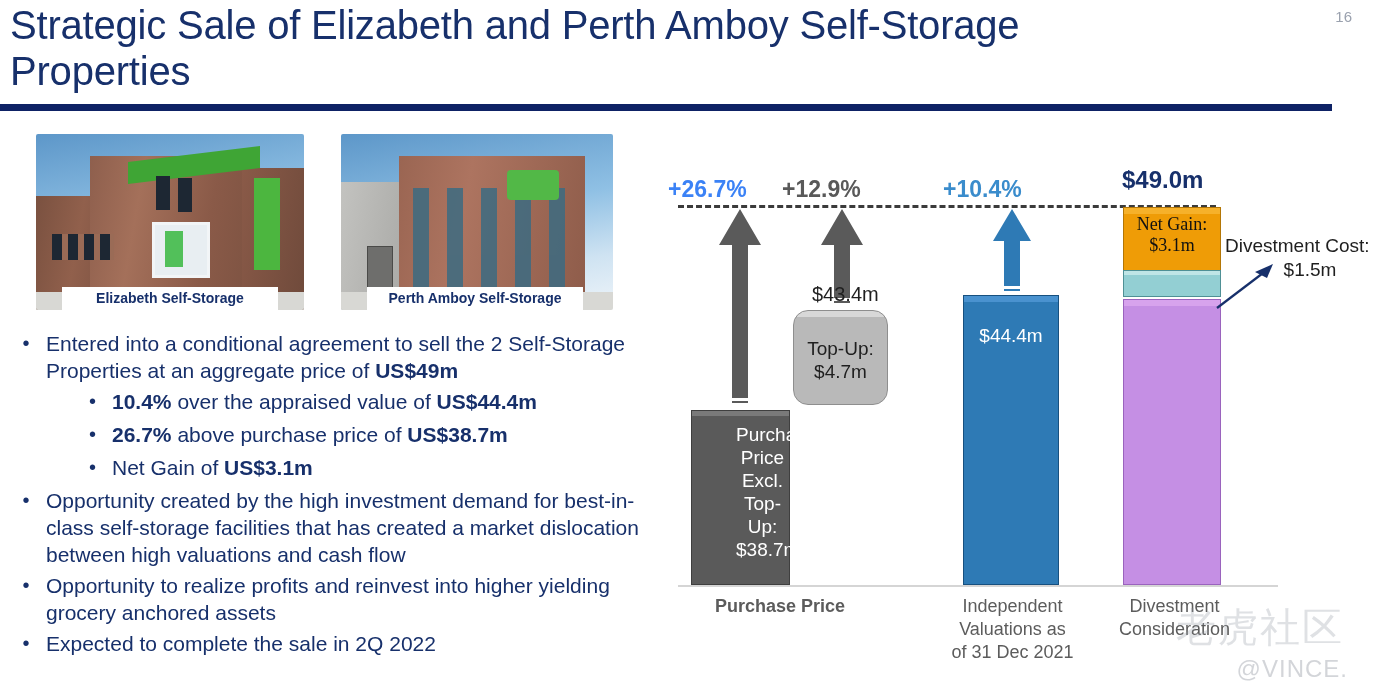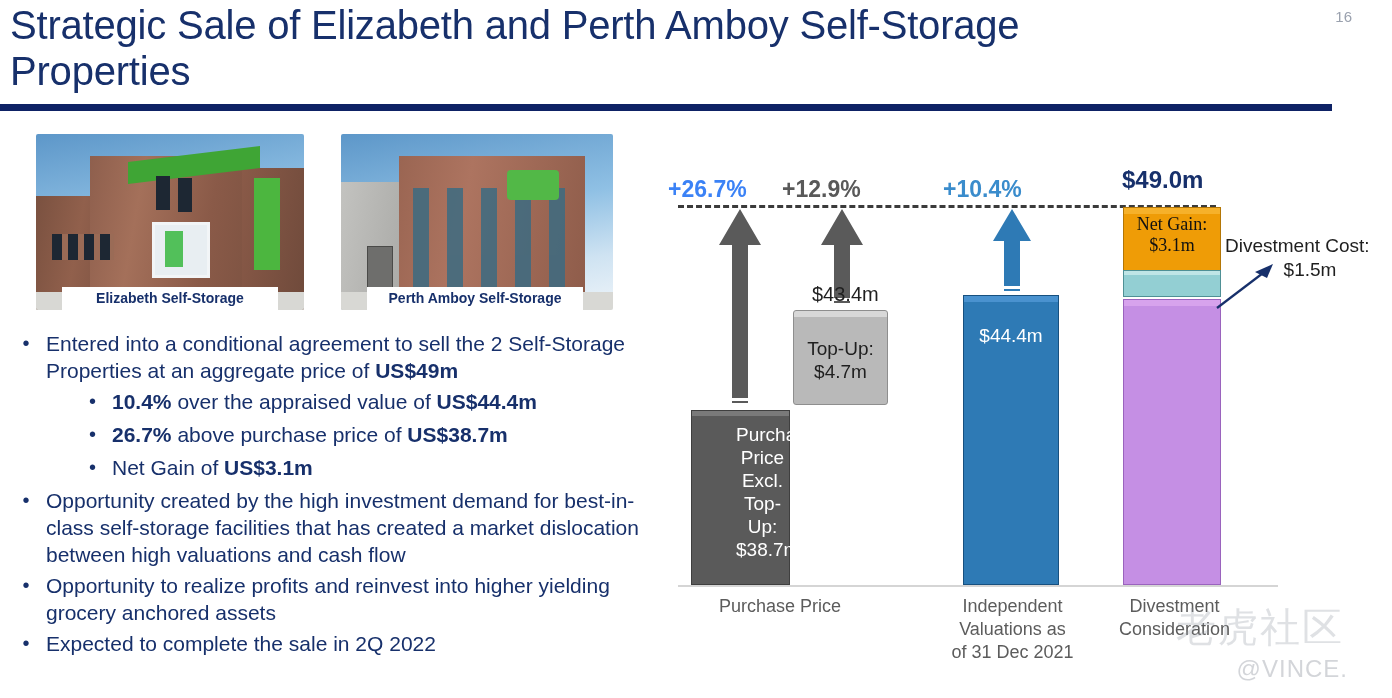--- a/index.html
+++ b/index.html
@@ -210,21 +210,21 @@
     background: linear-gradient(180deg,#7a7a7a 0 5px, #5a5a5a 5px 100%);
     border: 1px solid #3f3f3f;
   }
   #bar-purchase .bar-label { top: 12px; color: #ffffff; padding-left: 44px; }
 
   
   #bar-topup {
     left: 133px; top: 160px; width: 95px; height: 95px;
     background: linear-gradient(180deg,#d8d8d8 0 6px, #b9b9b9 6px 100%);
     border: 1px solid #8e8e8e;
-    border-radius: 3px;
+    border-radius: 15px;
   }
   #bar-topup .bar-label { top: 26px; color: #1f1f1f; }
 
   #label-434 {
     position: absolute;
     left: 152px; top: 133px;
     font-size: 20px; color: #1f1f1f; font-weight: 400;
     white-space: nowrap;
   }
 
@@ -286,21 +286,21 @@
   #callout-arrow { position:absolute; left:555px; top:110px; }
 
   
   .cat-label {
     position: absolute;
     text-align: center;
     font-size: 18px;
     line-height: 23px;
     color: #5c5c5c;
   }
-  #cat-1 { left: 10px;  top: 445px; width: 220px; }
+  #cat-1 { left: 10px;  top: 445px; width: 220px; font-weight: bold; }
   #cat-2 { left: 290px; top: 445px; width: 125px; }
   #cat-3 { left: 452px; top: 445px; width: 125px; }
 
   
   #watermark-cn {
     position: absolute;
     right: 48px; top: 600px;
     font-size: 40px;
     color: rgba(150,155,165,0.30);
     font-family: "DejaVu Sans", sans-serif;

